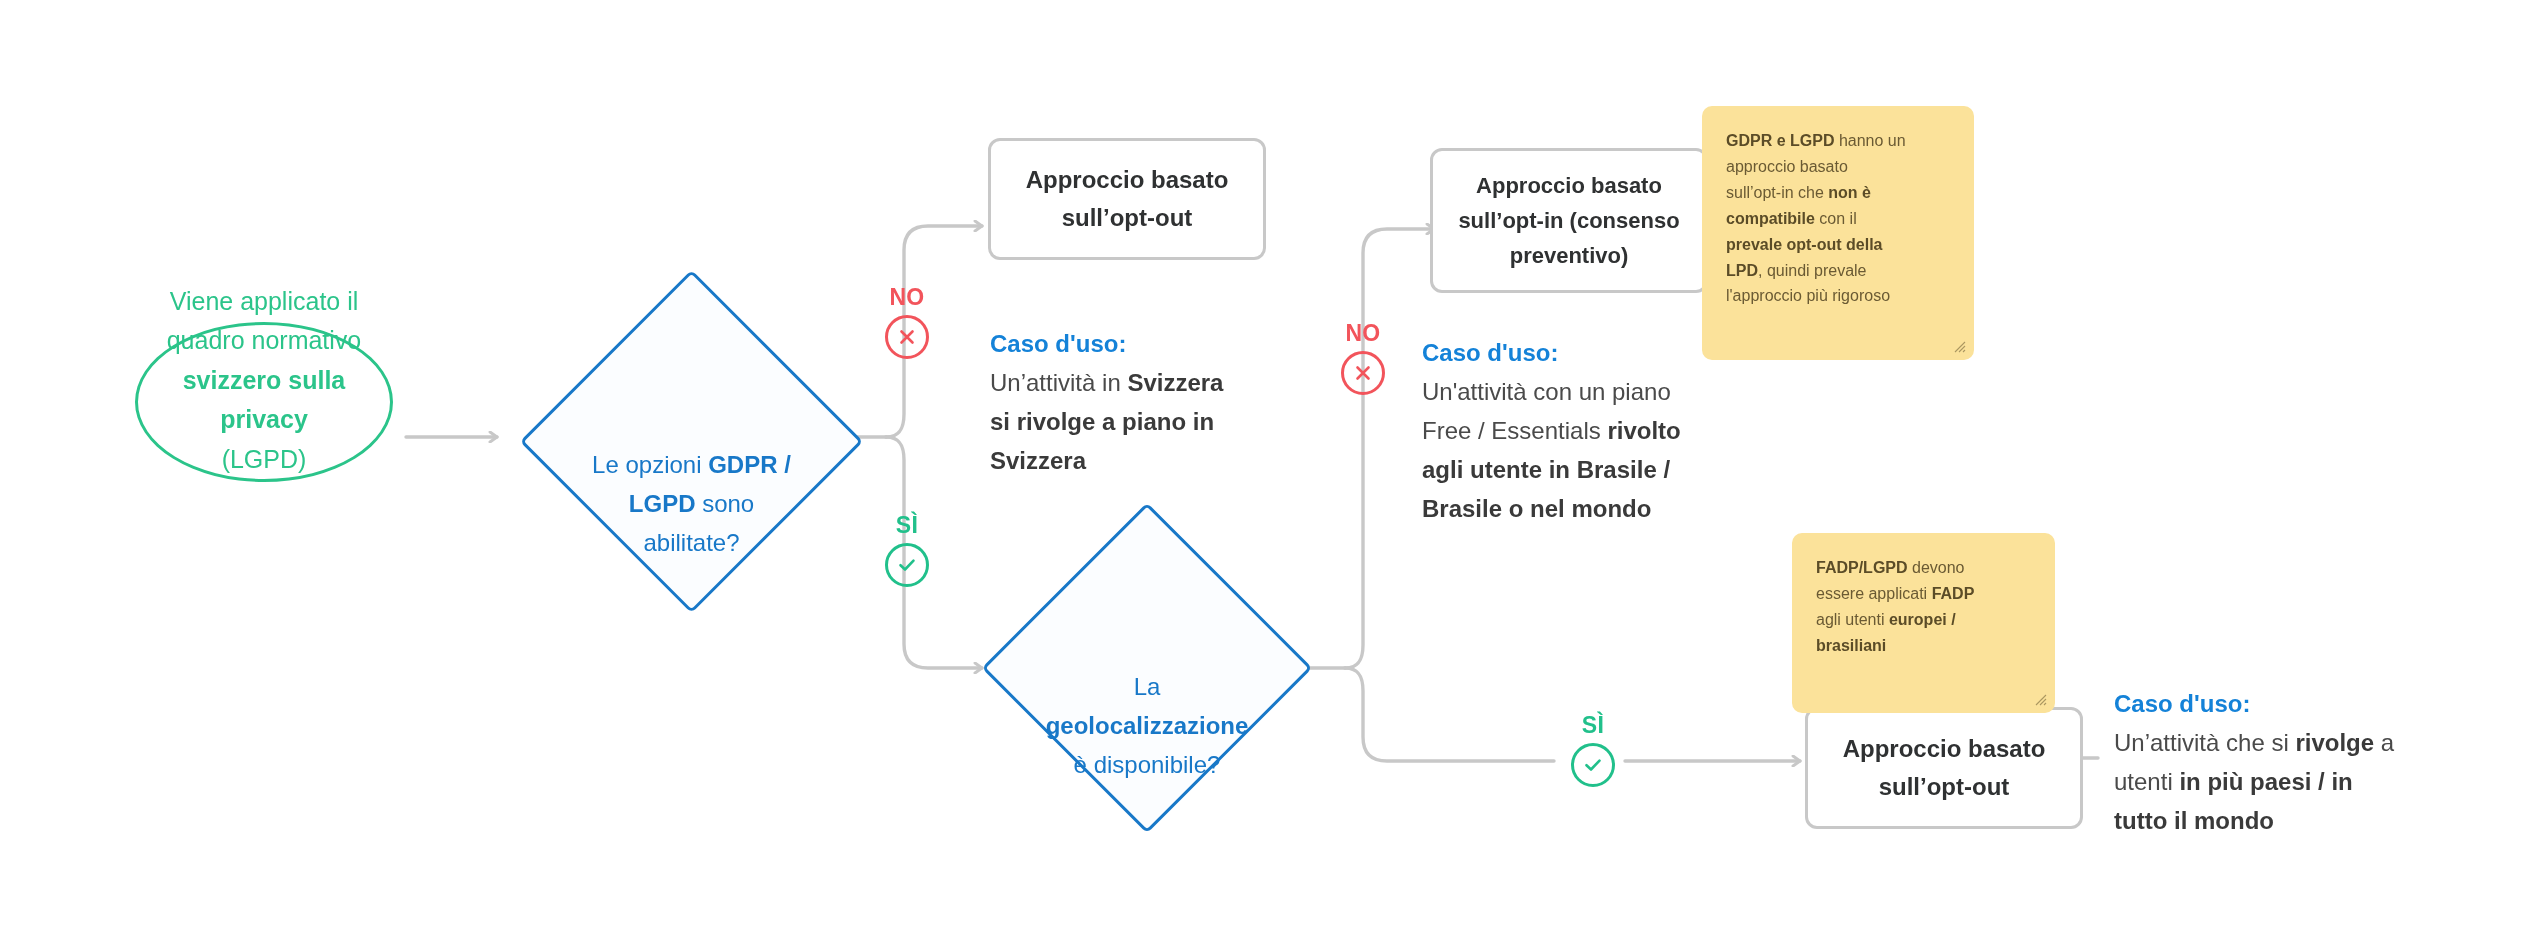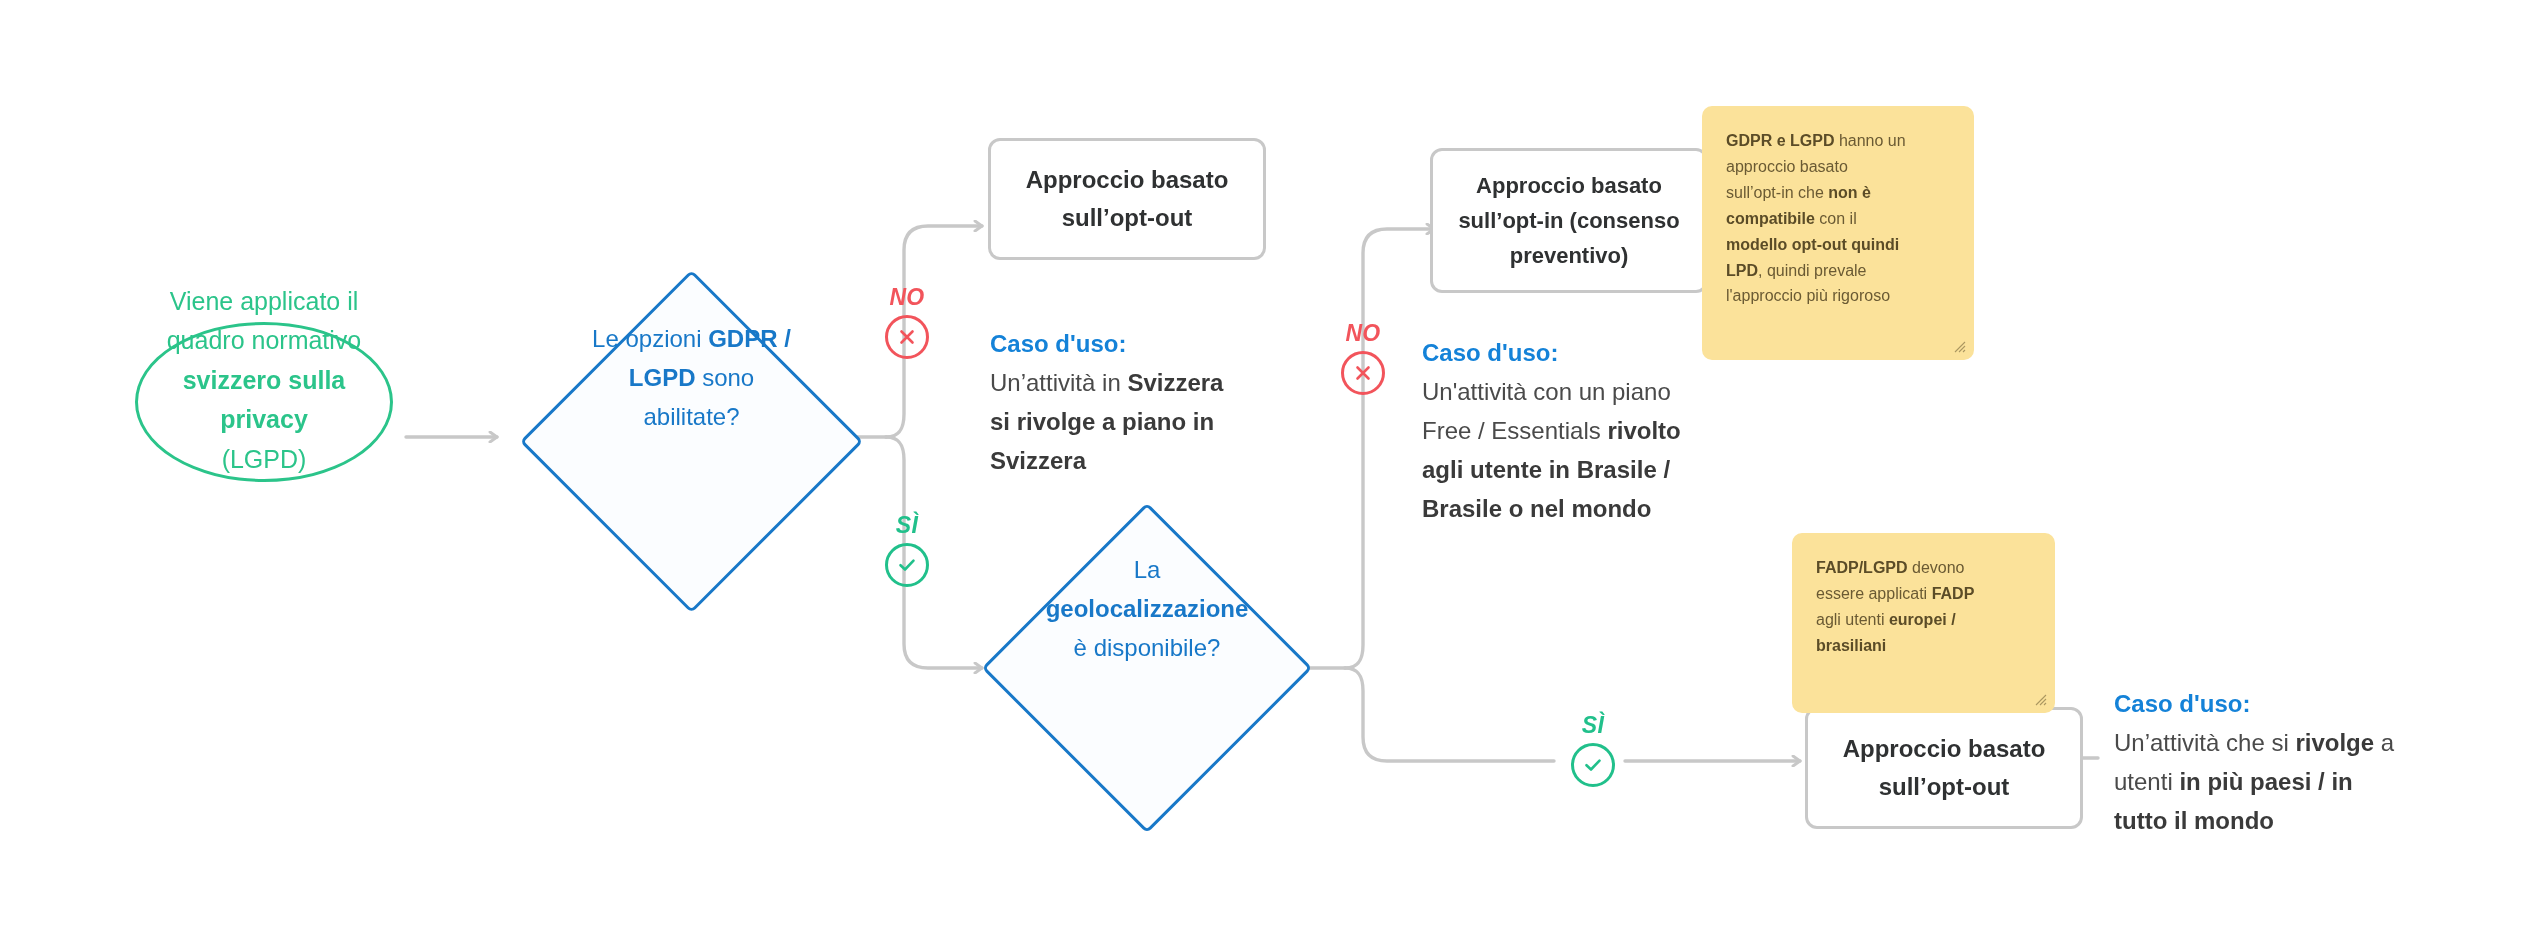--- a/index.html
+++ b/index.html
@@ -57,21 +57,21 @@
     border: 3px solid #1878c8;
     box-sizing: border-box;
     transform: rotate(45deg);
     border-radius: 6px;
   }
   .diamond-label {
     position: absolute;
     left: 0; top: 0;
     width: 100%; height: 100%;
     display: flex;
-    align-items: flex-start;
+    align-items: flex-end;
     justify-content: center;
     text-align: center;
     color: #1878c8;
     font-size: 24px;
     line-height: 1.62;
   }
   .diamond-label b { font-weight: 700; }
 
   
   .proc-box {
@@ -97,21 +97,20 @@
     display: flex;
     flex-direction: column;
     align-items: center;
     width: 70px;
   }
   .marker-label {
     font-size: 23px;
     font-weight: 700;
     letter-spacing: .3px;
     margin-bottom: 4px;
-    font-style: italic;
   }
   .marker-icon {
     width: 44px;
     height: 44px;
     border-radius: 50%;
     box-sizing: border-box;
     display: flex;
     align-items: center;
     justify-content: center;
   }
@@ -304,21 +303,21 @@
     <span>Un’attività che si </span><b>rivolge</b><span> a</span><br>
     <span>utenti </span><b>in più paesi / in</b><br>
     <b>tutto il mondo</b>
   </div>
 
   <div class="sticky" style="left:1702px; top:106px; width:272px; height:254px;">
     <b>GDPR e LGPD</b><span> hanno un</span><br>
     <span>approccio basato</span><br>
     <span>sull’opt-in che </span><b>non è</b><br>
     <b>compatibile</b><span> con il</span><br>
-    <b>modello opt-out quindi</b><br>
+    <b>prevale opt-out della</b><br>
     <b>LPD</b><span>, quindi prevale</span><br>
     <span>l'approccio più rigoroso</span>
     <svg class="sticky-grip" viewBox="0 0 14 14">
       <path d="M13,3 L3,13 M13,7 L7,13 M13,11 L11,13" stroke="#6a5a33" stroke-width="1.1" fill="none"></path>
     </svg>
   </div>
 
   <div class="sticky" style="left:1792px; top:533px; width:263px; height:180px;">
     <b>FADP/LGPD</b><span> devono</span><br>
     <span>essere applicati </span><b>FADP</b><br>

